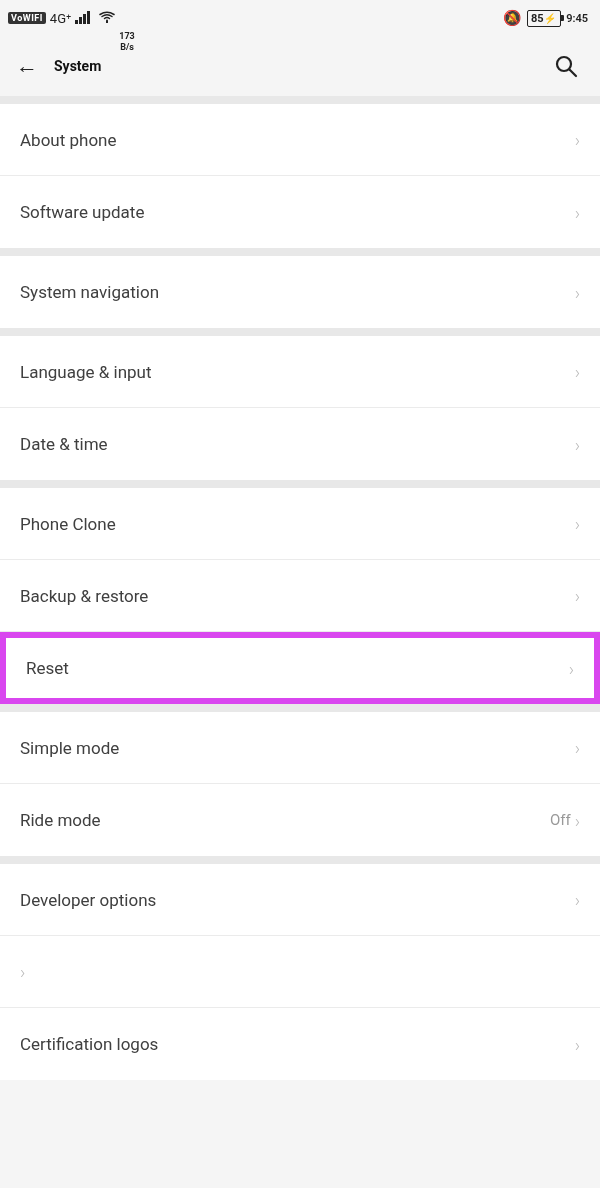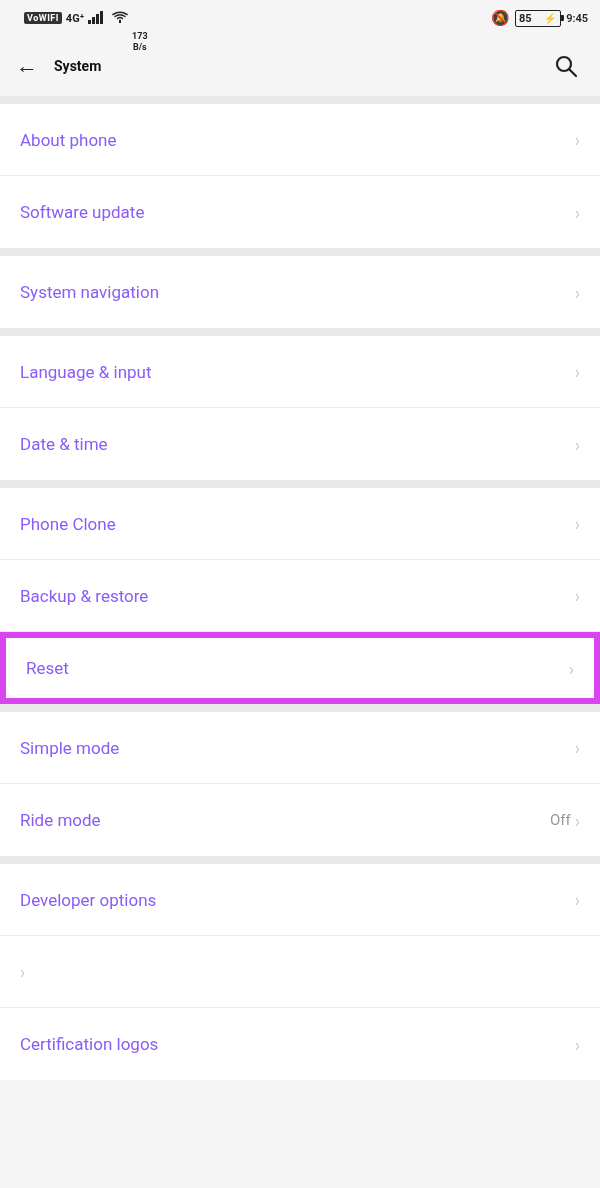--- a/index.html
+++ b/index.html
@@ -18,21 +18,21 @@
     }
 
     
     .status-bar {
       width: 100%;
       height: 36px;
       background: #f5f5f5;
       display: flex;
       align-items: center;
       justify-content: space-between;
-      padding: 0 12px 0 24px;
+      padding: 0 12px 0 8px;
       font-size: 12px;
       font-weight: 500;
     }
 
     .status-left {
       display: flex;
       align-items: center;
       gap: 4px;
       font-size: 11px;
       font-weight: bold;
@@ -102,21 +102,21 @@
       cursor: pointer;
       position: relative;
     }
 
     .menu-item:last-child {
       border-bottom: none;
     }
 
     .menu-item-label {
       font-size: 17px;
-      color: #8b5cf6;
+      color: #404040;
       font-weight: 400;
     }
 
     .menu-item-right {
       display: flex;
       align-items: center;
       gap: 4px;
     }
 
     .menu-item-value {
@@ -164,21 +164,21 @@
     }
 
     .battery-box {
       display: flex;
       align-items: center;
       border: 1.5px solid #222;
       border-radius: 2px;
       padding: 1px 3px;
       font-size: 11px;
       font-weight: bold;
-      gap: 13px;
+      gap: 1px;
       position: relative;
     }
 
     .battery-box::after {
       content: '';
       position: absolute;
       right: -4px;
       top: 50%;
       transform: translateY(-50%);
       width: 3px;
@@ -190,21 +190,21 @@
     .bolt {
       font-size: 10px;
     }
   </style>
 </head>
 <body>
 
 <div class="status-bar">
   <div class="status-left">
     <span class="vowifi-badge">VoWIFI</span>
-    <span style="font-size:11px;font-weight:bold;">4G⁺</span>
+    <span style="font-size:13px;font-weight:normal;">4G⁺</span>
     <span style="font-size:11px;letter-spacing:-1px;">
       <svg width="20" height="14" viewBox="0 0 20 14">
         <rect x="0" y="10" width="3" height="4" fill="#222"></rect>
         <rect x="4" y="7" width="3" height="7" fill="#222"></rect>
         <rect x="8" y="4" width="3" height="10" fill="#222"></rect>
         <rect x="12" y="1" width="3" height="13" fill="#222"></rect>
       </svg>
     </span>
     <span>
       <svg width="16" height="12" viewBox="0 0 16 12">

